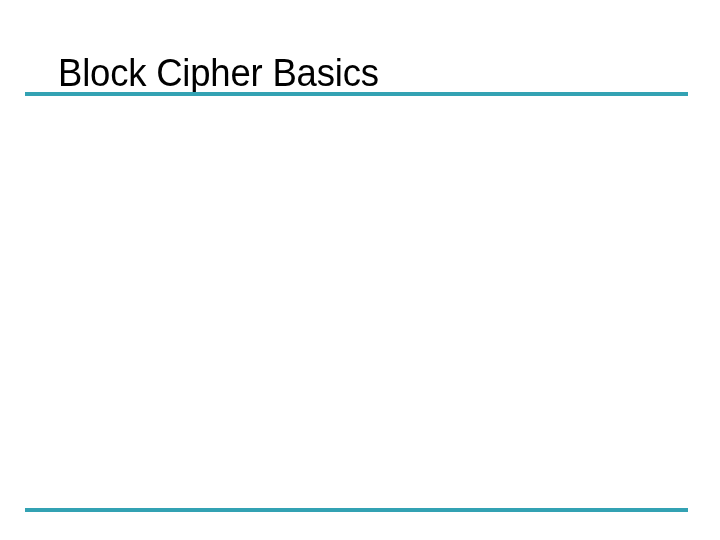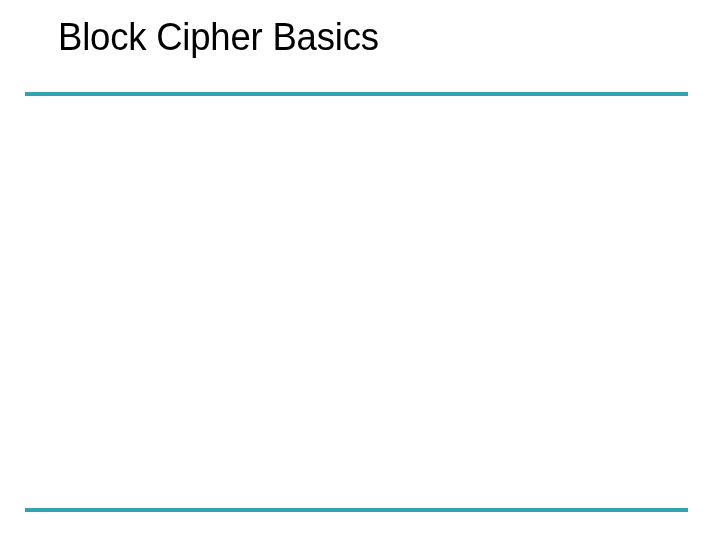--- a/index.html
+++ b/index.html
@@ -20,21 +20,20 @@
   }
 
   
   .title-area {
     position: absolute;
     left: 58px;
     top: 26px;
     width: 620px;
     height: 58px;
     display: flex;
-    align-items: flex-end;
   }
 
   .slide-title {
     font-family: "Liberation Sans", "DejaVu Sans", sans-serif;
     font-size: 38px;
     line-height: 44px;
     font-weight: 400;
     color: #000000;
     letter-spacing: -0.2px;
     white-space: nowrap;

